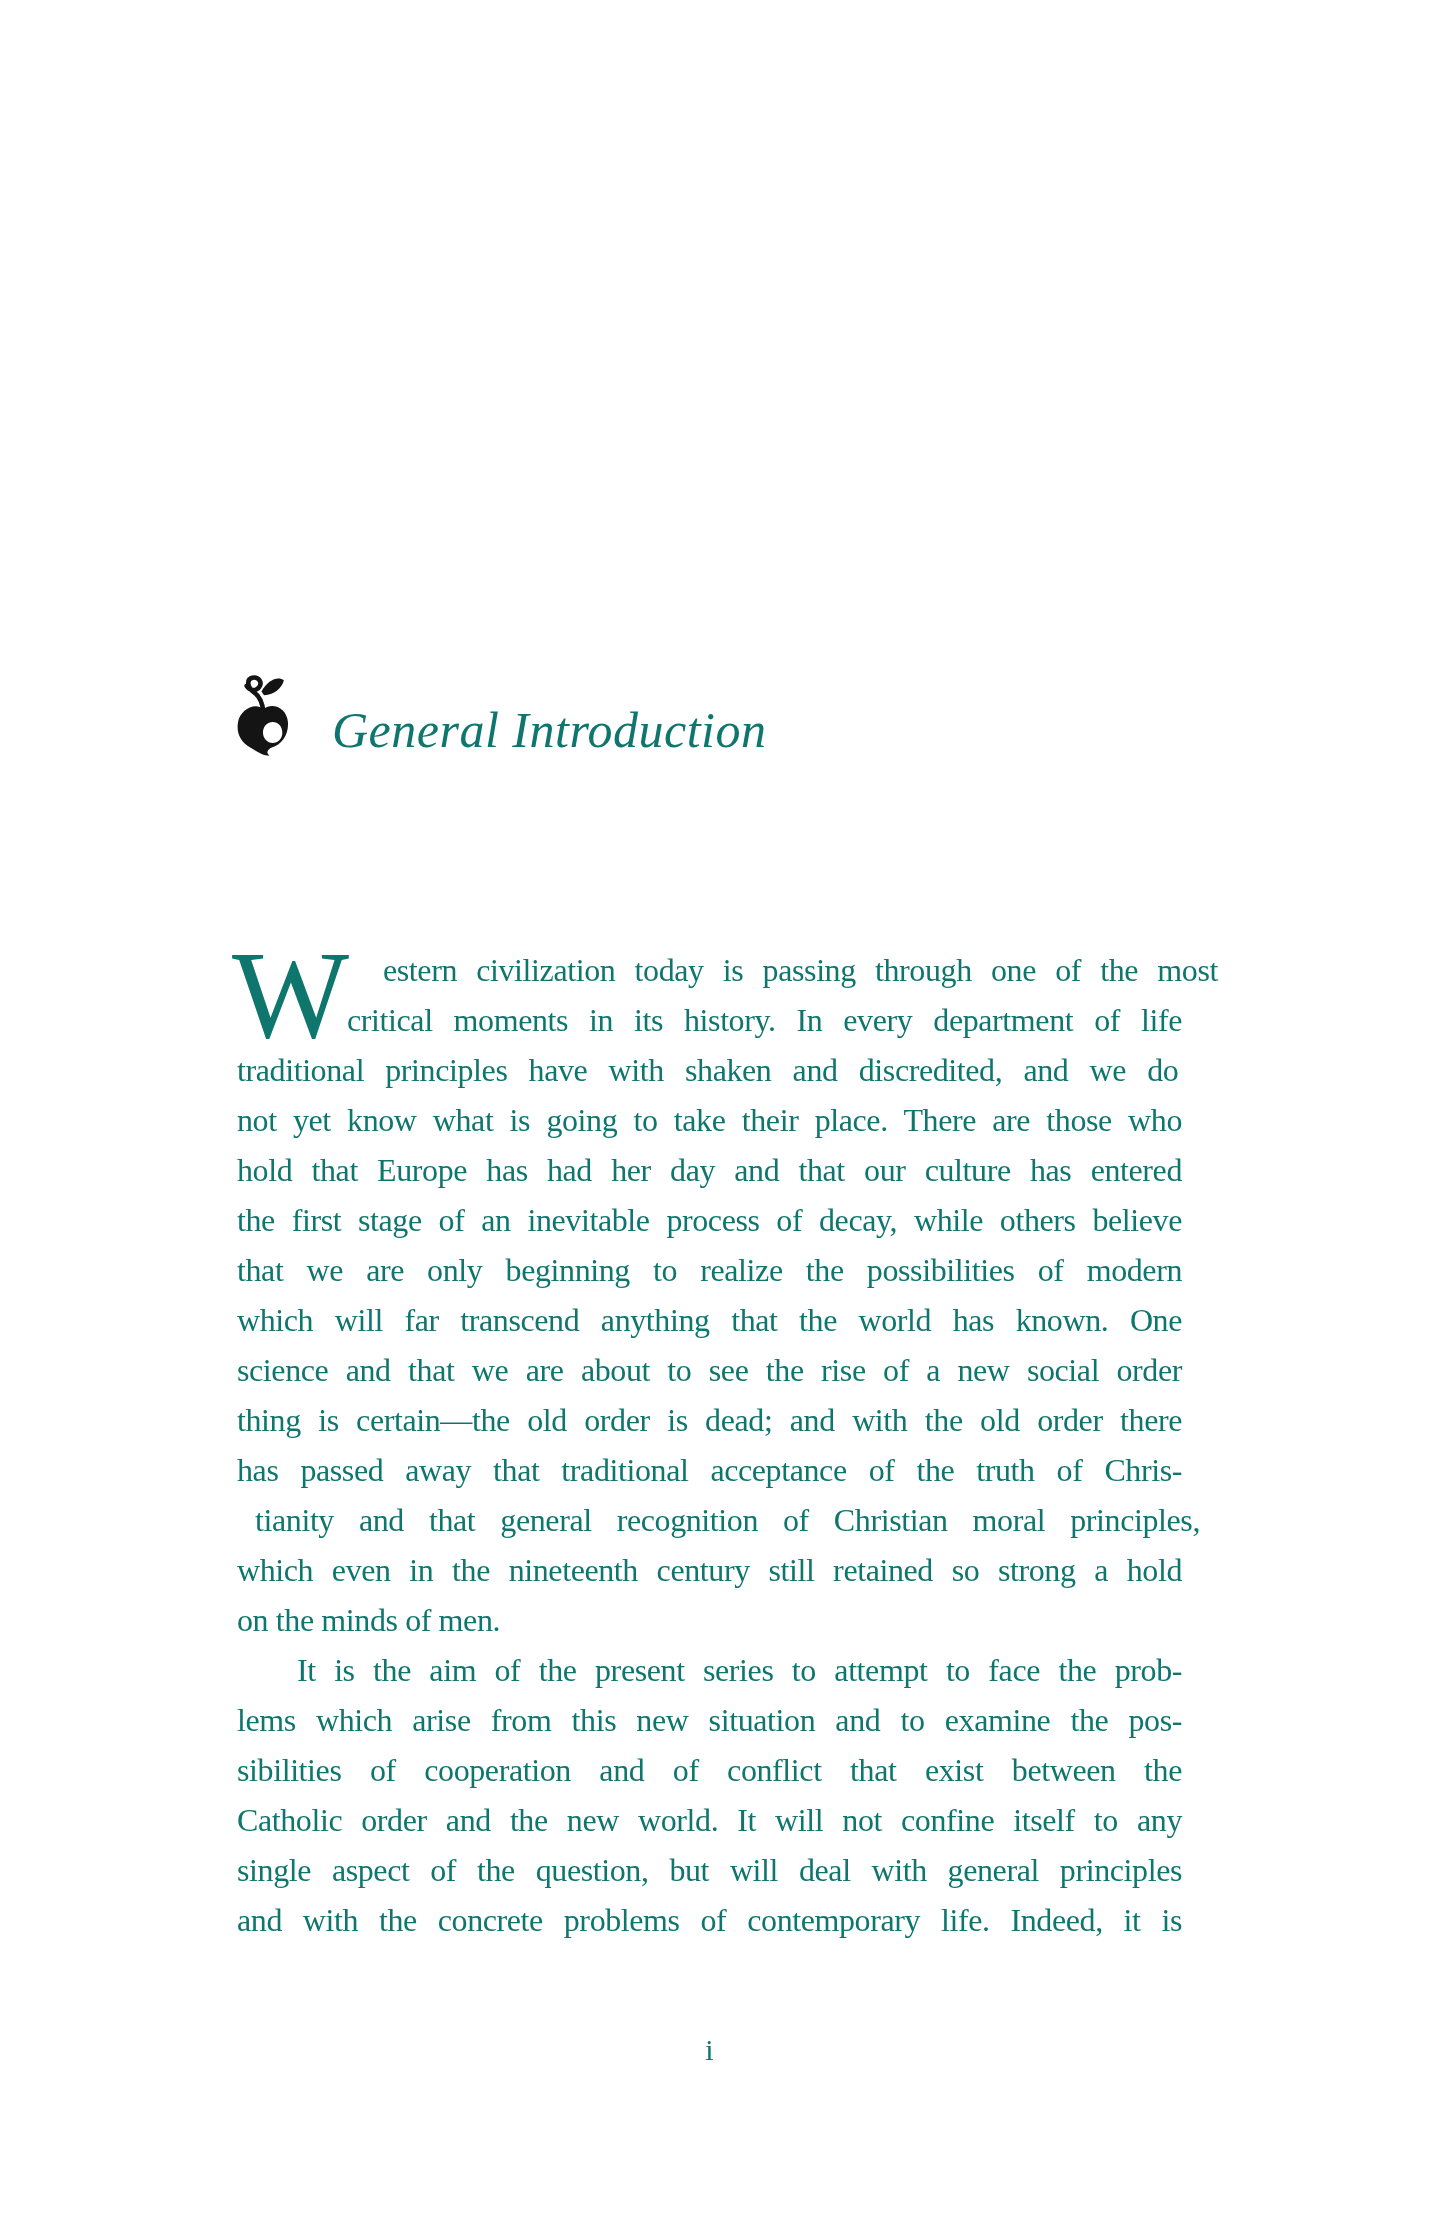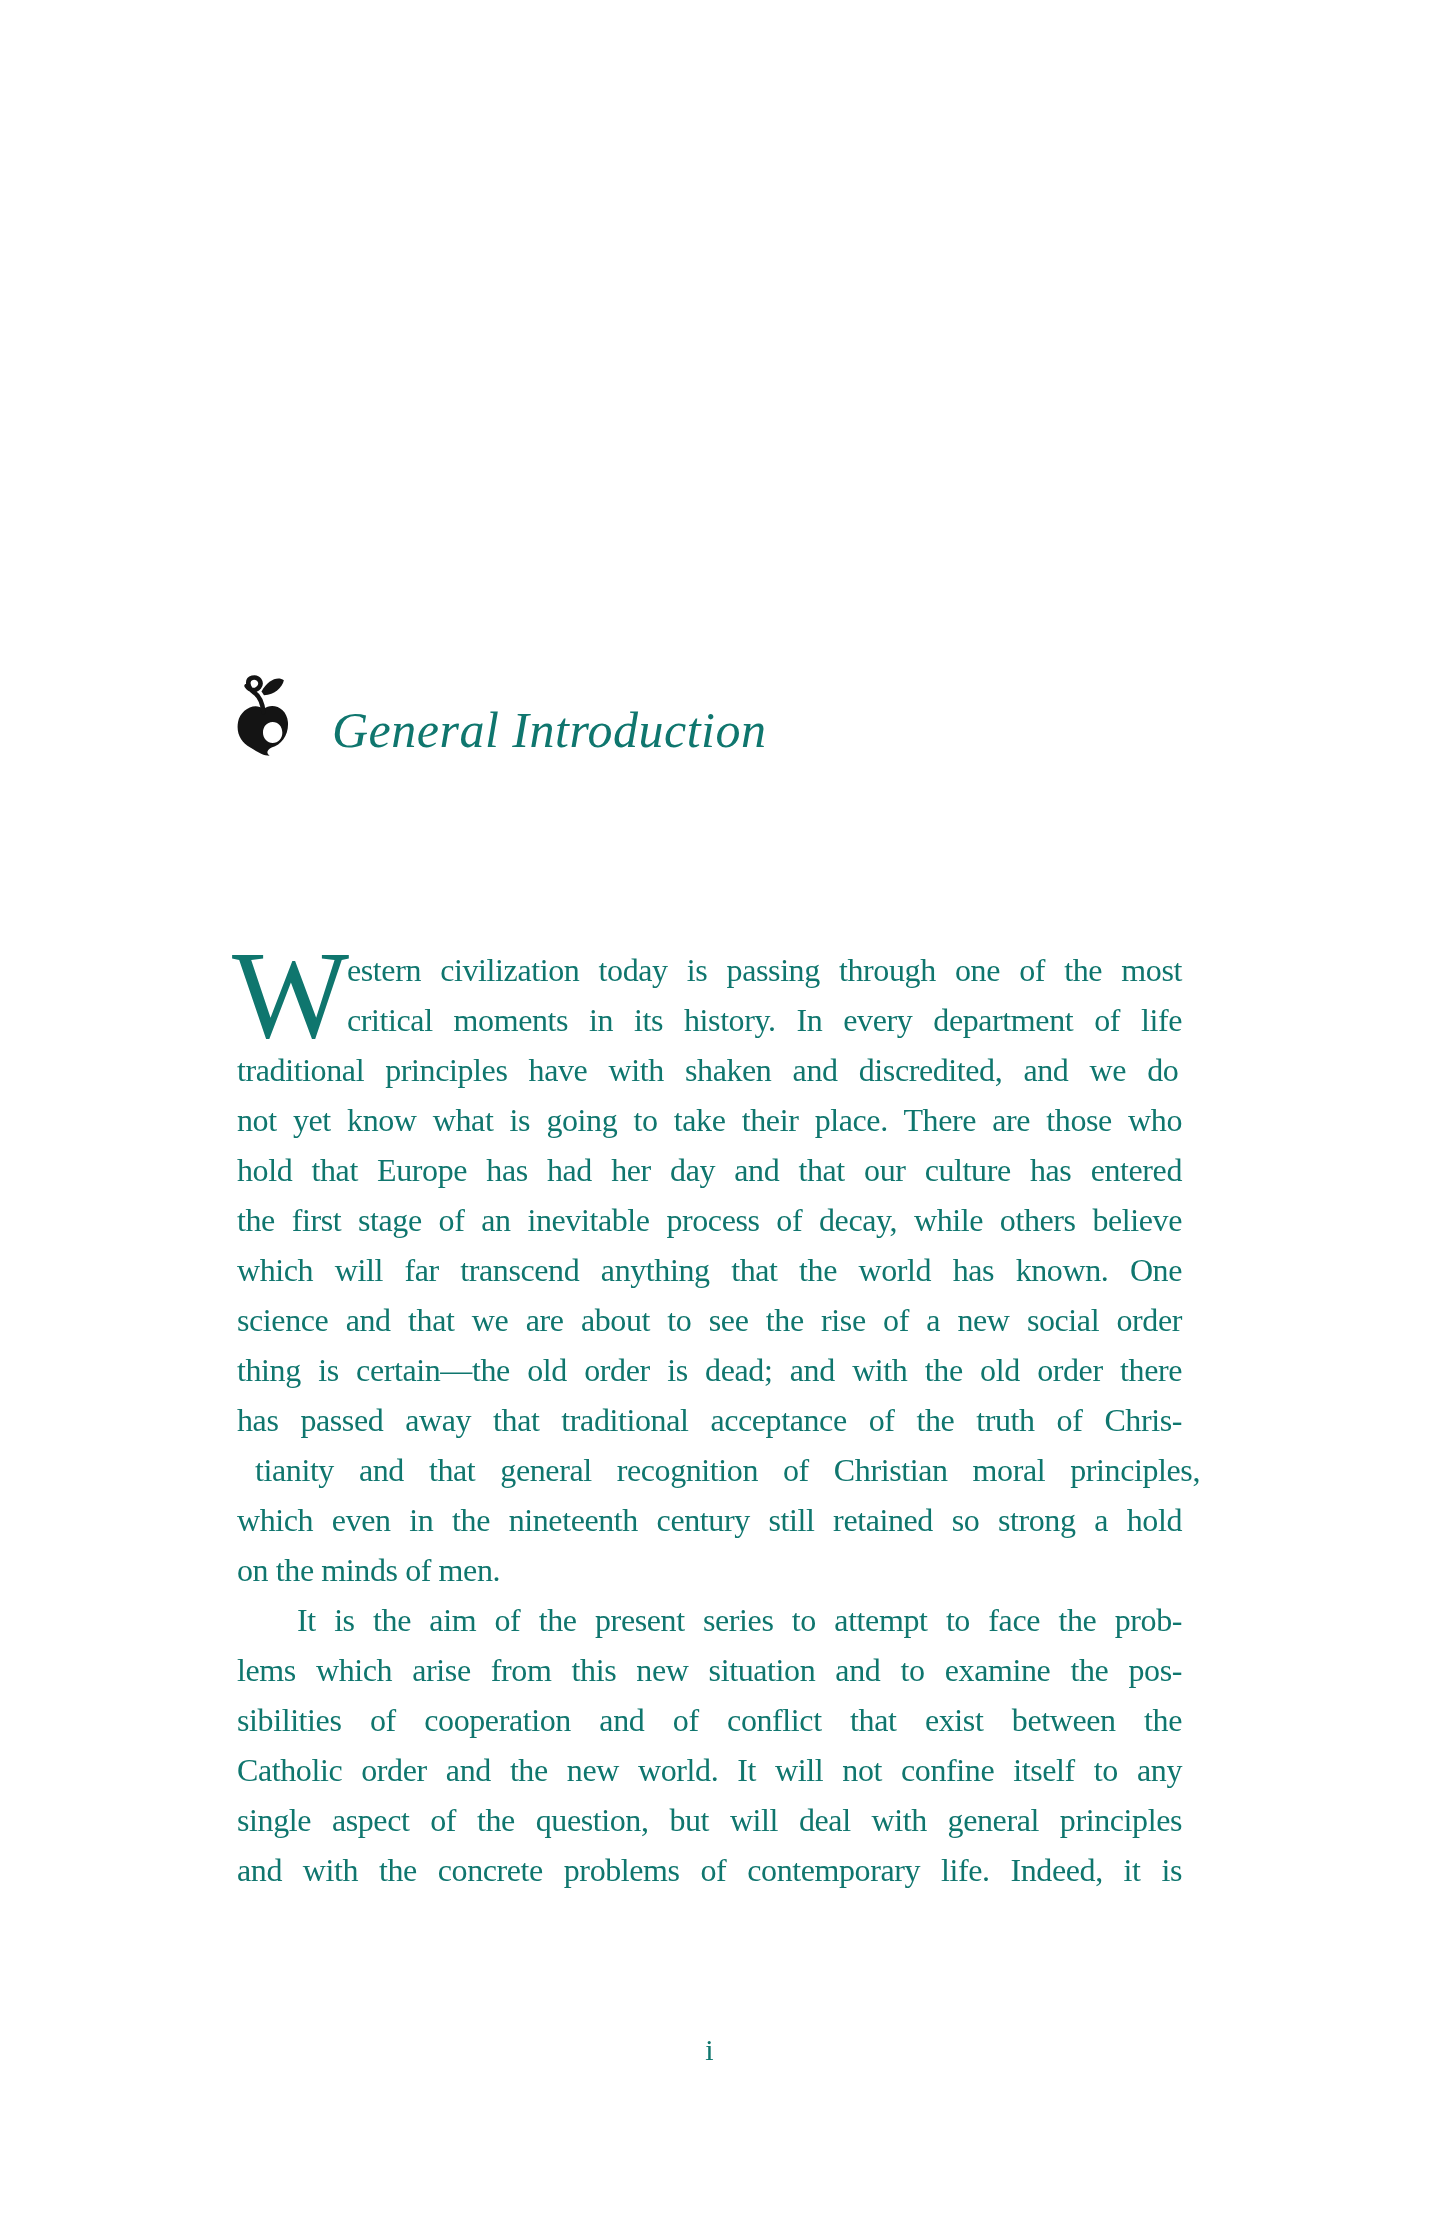--- a/index.html
+++ b/index.html
@@ -92,27 +92,28 @@
       </g>
     </svg>
     <span class="chapter-title">General Introduction</span>
   </div>
 
   <div class="body-text">
 
     <div class="dropcap-block">
       <span class="drop-cap">W</span>
       <div class="dropcap-lines">
-        <div class="line"><span class="lt" style="word-spacing: 11.6059px;">estern civilization today is passing through one of the most</span></div>
+        <div class="line"><span class="lt" style="word-spacing: 11.6059px; margin-left: 36px;">estern civilization today is passing through one of the most</span></div>
         <div class="line"><span class="lt" style="word-spacing: 13.3264px;">critical moments in its history. In every department of life</span></div>
       </div>
       <div class="line"><span class="lt" style="word-spacing: 13.5451px;">traditional principles have with shaken and discredited, and we do</span></div>
       <div class="line"><span class="lt" style="word-spacing: 8.62981px;">not yet know what is going to take their place. There are those who</span></div>
       <div class="line"><span class="lt" style="word-spacing: 11.6068px;">hold that Europe has had her day and that our culture has entered</span></div>
       <div class="line"><span class="lt" style="word-spacing: 9.19318px;">the first stage of an inevitable process of decay, while others believe</span></div>
+      <div class="line"><span class="lt" style="word-spacing: 15.5203px;">that we are only beginning to realize the possibilities of modern</span></div>
       <div class="line"><span class="lt" style="word-spacing: 13.9281px;">which will far transcend anything that the world has known. One</span></div>
       <div class="line"><span class="lt" style="word-spacing: 9.75781px;">science and that we are about to see the rise of a new social order</span></div>
       <div class="line"><span class="lt" style="word-spacing: 9.77734px;">thing is certain—the old order is dead; and with the old order there</span></div>
       <div class="line"><span class="lt" style="word-spacing: 14.325px;">has passed away that traditional acceptance of the truth of Chris-</span></div>
       <div class="line"><span class="lt" style="word-spacing: 17.3926px; margin-left: 18px;">tianity and that general recognition of Christian moral principles,</span></div>
       <div class="line"><span class="lt" style="word-spacing: 11.0682px;">which even in the nineteenth century still retained so strong a hold</span></div>
       <div class="line"><span class="lt">on the minds of men.</span></div>
     </div>
 
     <div>

